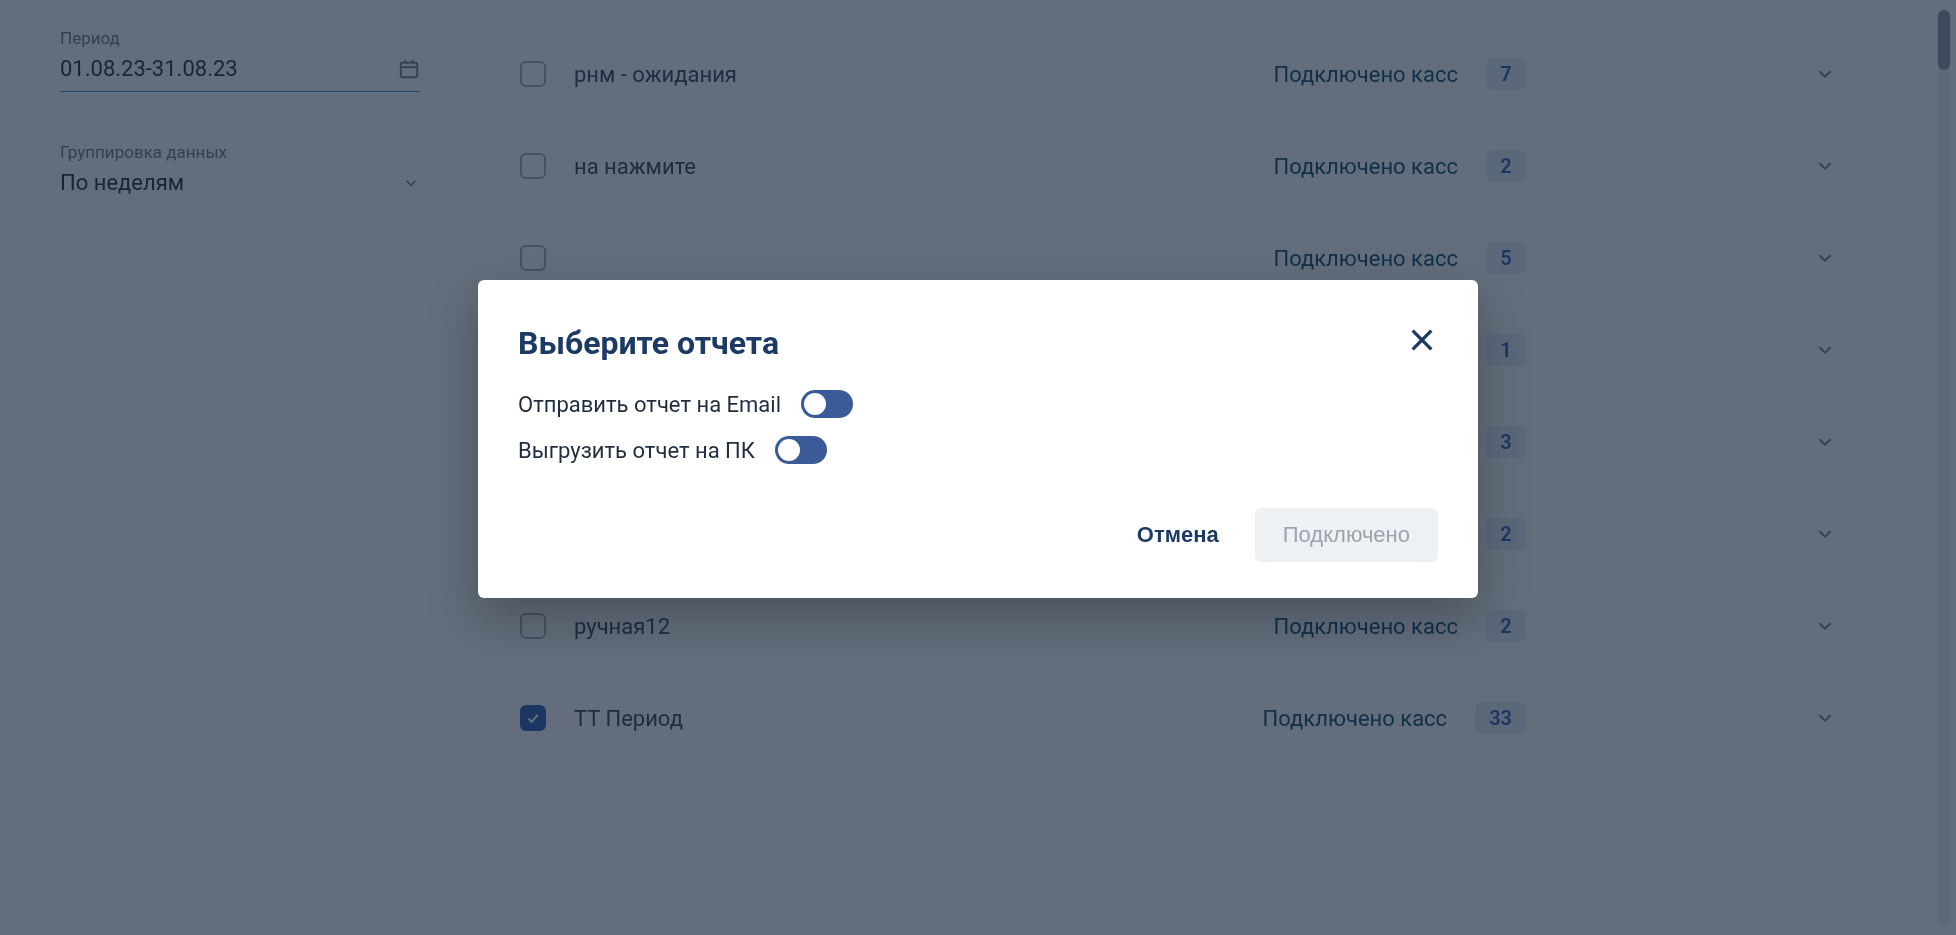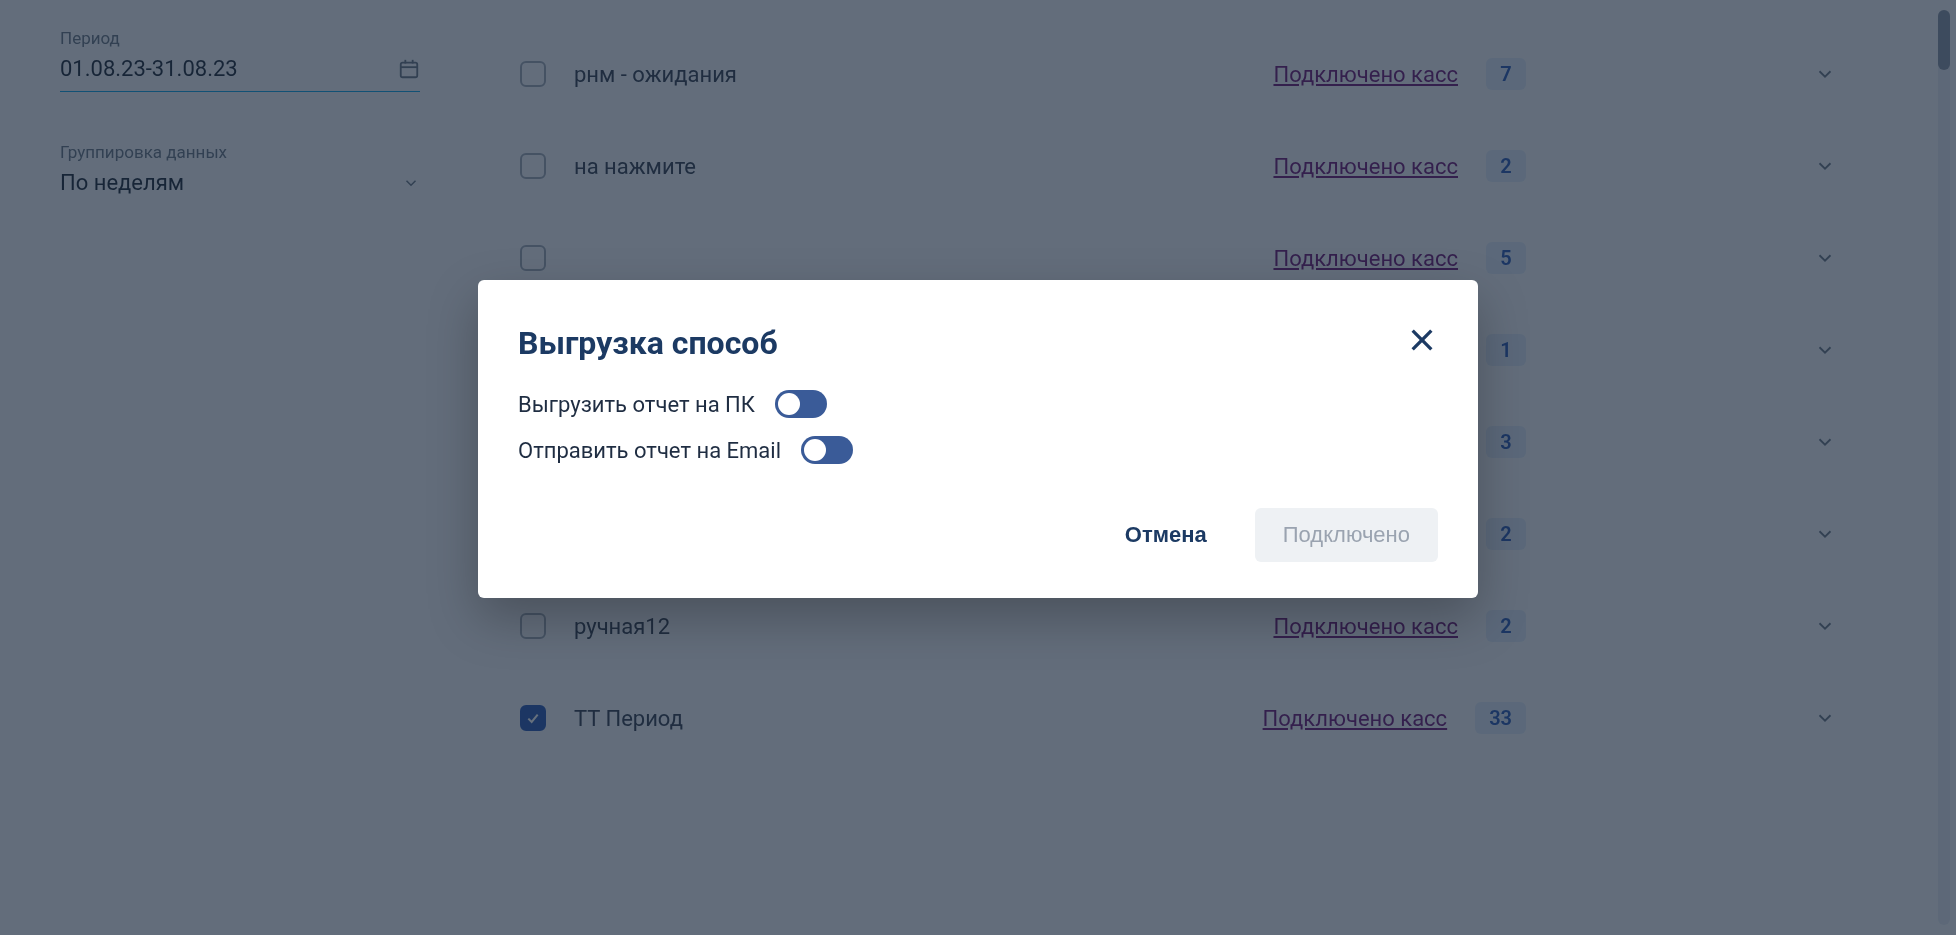--- a/index.html
+++ b/index.html
@@ -85,22 +85,21 @@
       stroke-width: 3;
       fill: none;
     }
     .row-name {
       font-size: 22px;
       color: #374151;
       flex: 1;
     }
     .row-status {
       font-size: 22px;
-      color: #701a75;
-      text-decoration: underline;
+      color: #0c4a6e;
     }
     .row-badge {
       background: #dfe8f5;
       color: #2c5bb5;
       font-weight: 600;
       font-size: 20px;
       padding: 4px 14px;
       border-radius: 6px;
       min-width: 40px;
       text-align: center;
@@ -192,21 +191,21 @@
       width: 22px;
       height: 22px;
       background: #ffffff;
       border-radius: 50%;
       top: 3px;
       left: 3px;
     }
     .modal-footer {
       display: flex;
       justify-content: flex-end;
-      gap: 20px;
+      gap: 8px;
       margin-top: 44px;
     }
     .btn-cancel {
       font-size: 22px;
       font-weight: 600;
       color: #1c3a63;
       background: transparent;
       border: none;
       padding: 14px 28px;
       cursor: pointer;
@@ -330,39 +329,39 @@
   </div>
 
   <div class="scrollbar-track">
     <div class="scrollbar-thumb"></div>
   </div>
 </div>
 
 <div class="overlay">
   <div class="modal">
     <div class="modal-header">
-      <div class="modal-title">Выгрузка способ</div>
+      <div class="modal-title">Выберите отчета</div>
       <svg class="modal-close" viewBox="0 0 24 24" fill="none" stroke="currentColor" stroke-width="2.5">
         <line x1="5" y1="5" x2="19" y2="19"></line>
         <line x1="19" y1="5" x2="5" y2="19"></line>
       </svg>
     </div>
 
     <div class="modal-option">
+      <span class="modal-option-label">Отправить отчет на Email</span>
+      <div class="toggle">
+        <div class="toggle-knob"></div>
+      </div>
+    </div>
+
+    <div class="modal-option">
       <span class="modal-option-label">Выгрузить отчет на ПК</span>
       <div class="toggle">
         <div class="toggle-knob"></div>
       </div>
     </div>
 
-    <div class="modal-option">
-      <span class="modal-option-label">Отправить отчет на Email</span>
-      <div class="toggle">
-        <div class="toggle-knob"></div>
-      </div>
-    </div>
-
     <div class="modal-footer">
       <button class="btn-cancel">Отмена</button>
       <button class="btn-submit">Подключено</button>
     </div>
   </div>
 </div>
 
 </body></html>

